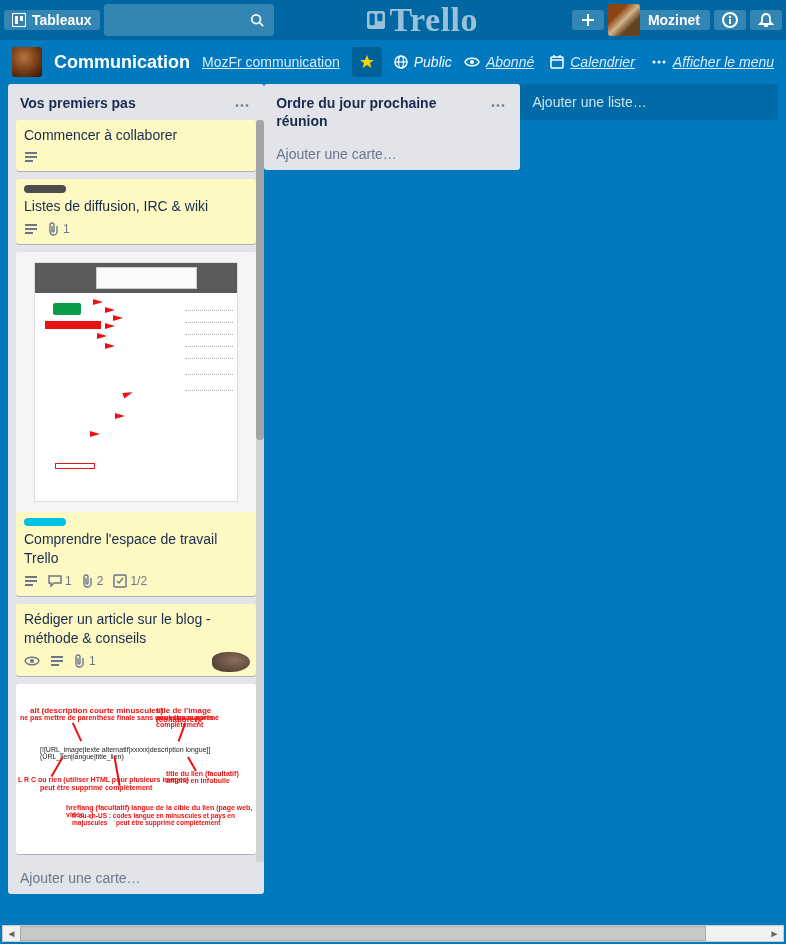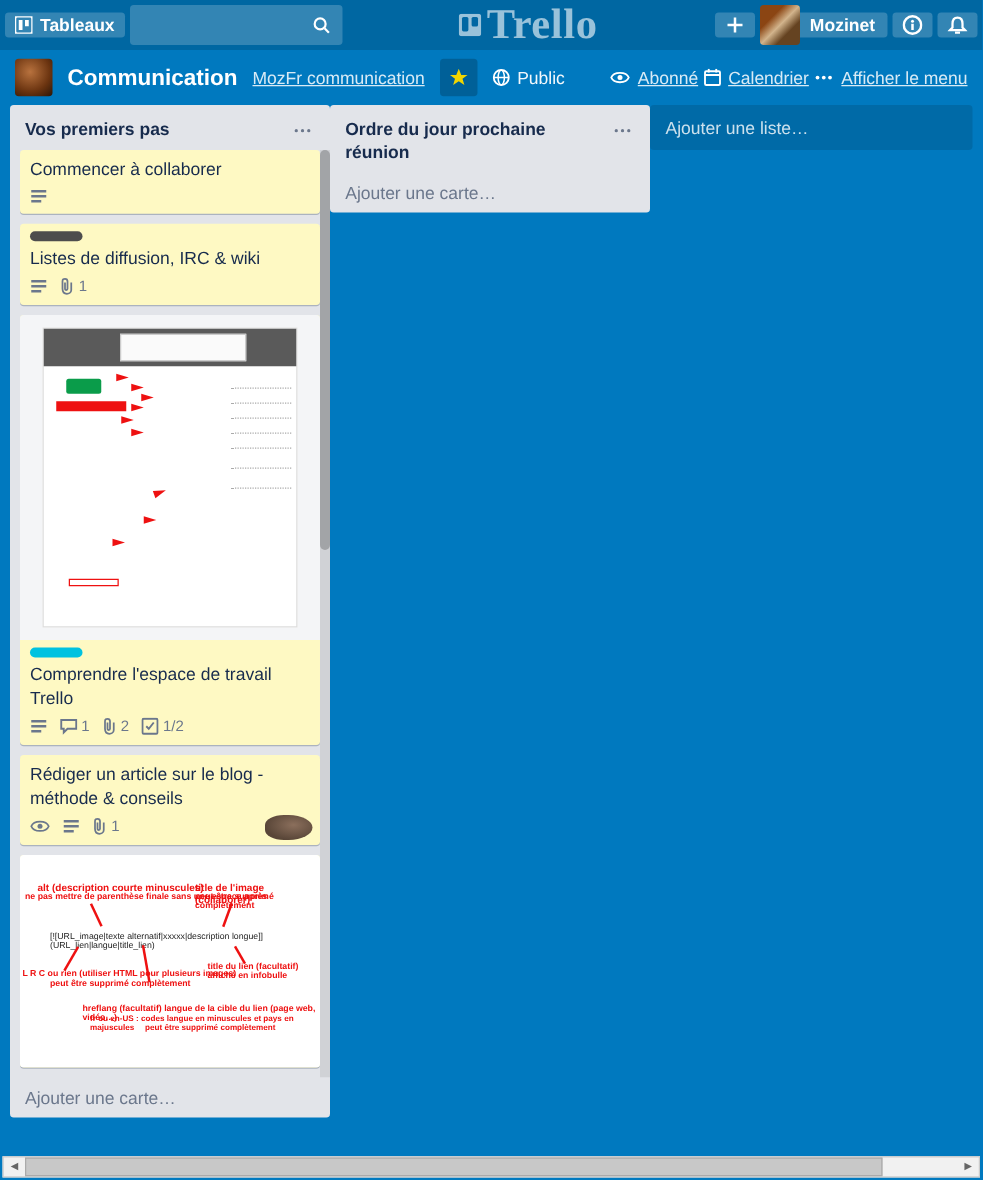--- a/index.html
+++ b/index.html
@@ -69,28 +69,28 @@
   gap: 12px;
   color: #fff;
   font-size: 14px;
 }
 .board-logo {
   width: 30px; height: 30px; border-radius: 3px;
   background: radial-gradient(circle at 40% 35%, #b8723e 0%, #6b3410 60%, #2b1506 100%);
 }
 .board-title { font-size: 18px; font-weight: 700; }
 .board-link { color: rgba(255,255,255,0.85); text-decoration: underline; cursor: pointer; }
-.board-meta { display: flex; align-items: center; gap: 6px; color: rgba(255,255,255,0.95); }
+.board-meta { display: flex; align-items: center; gap: 6px; color: rgba(255,255,255,0.95); font-style: italic; }
 .star-btn {
   width: 30px; height: 30px;
   background: rgba(0,0,0,0.2);
   border-radius: 3px;
   display: flex; align-items: center; justify-content: center;
 }
-.board-right { margin-left: auto; display: flex; align-items: center; gap: 4px; }
+.board-right { margin-left: auto; display: flex; align-items: center; gap: 16px; }
 .board-content {
   display: flex;
   gap: 0;
   padding: 0 8px;
   height: 826px;
   align-items: flex-start;
 }
 .list {
   width: 272px;
   background: #e2e4e9;

